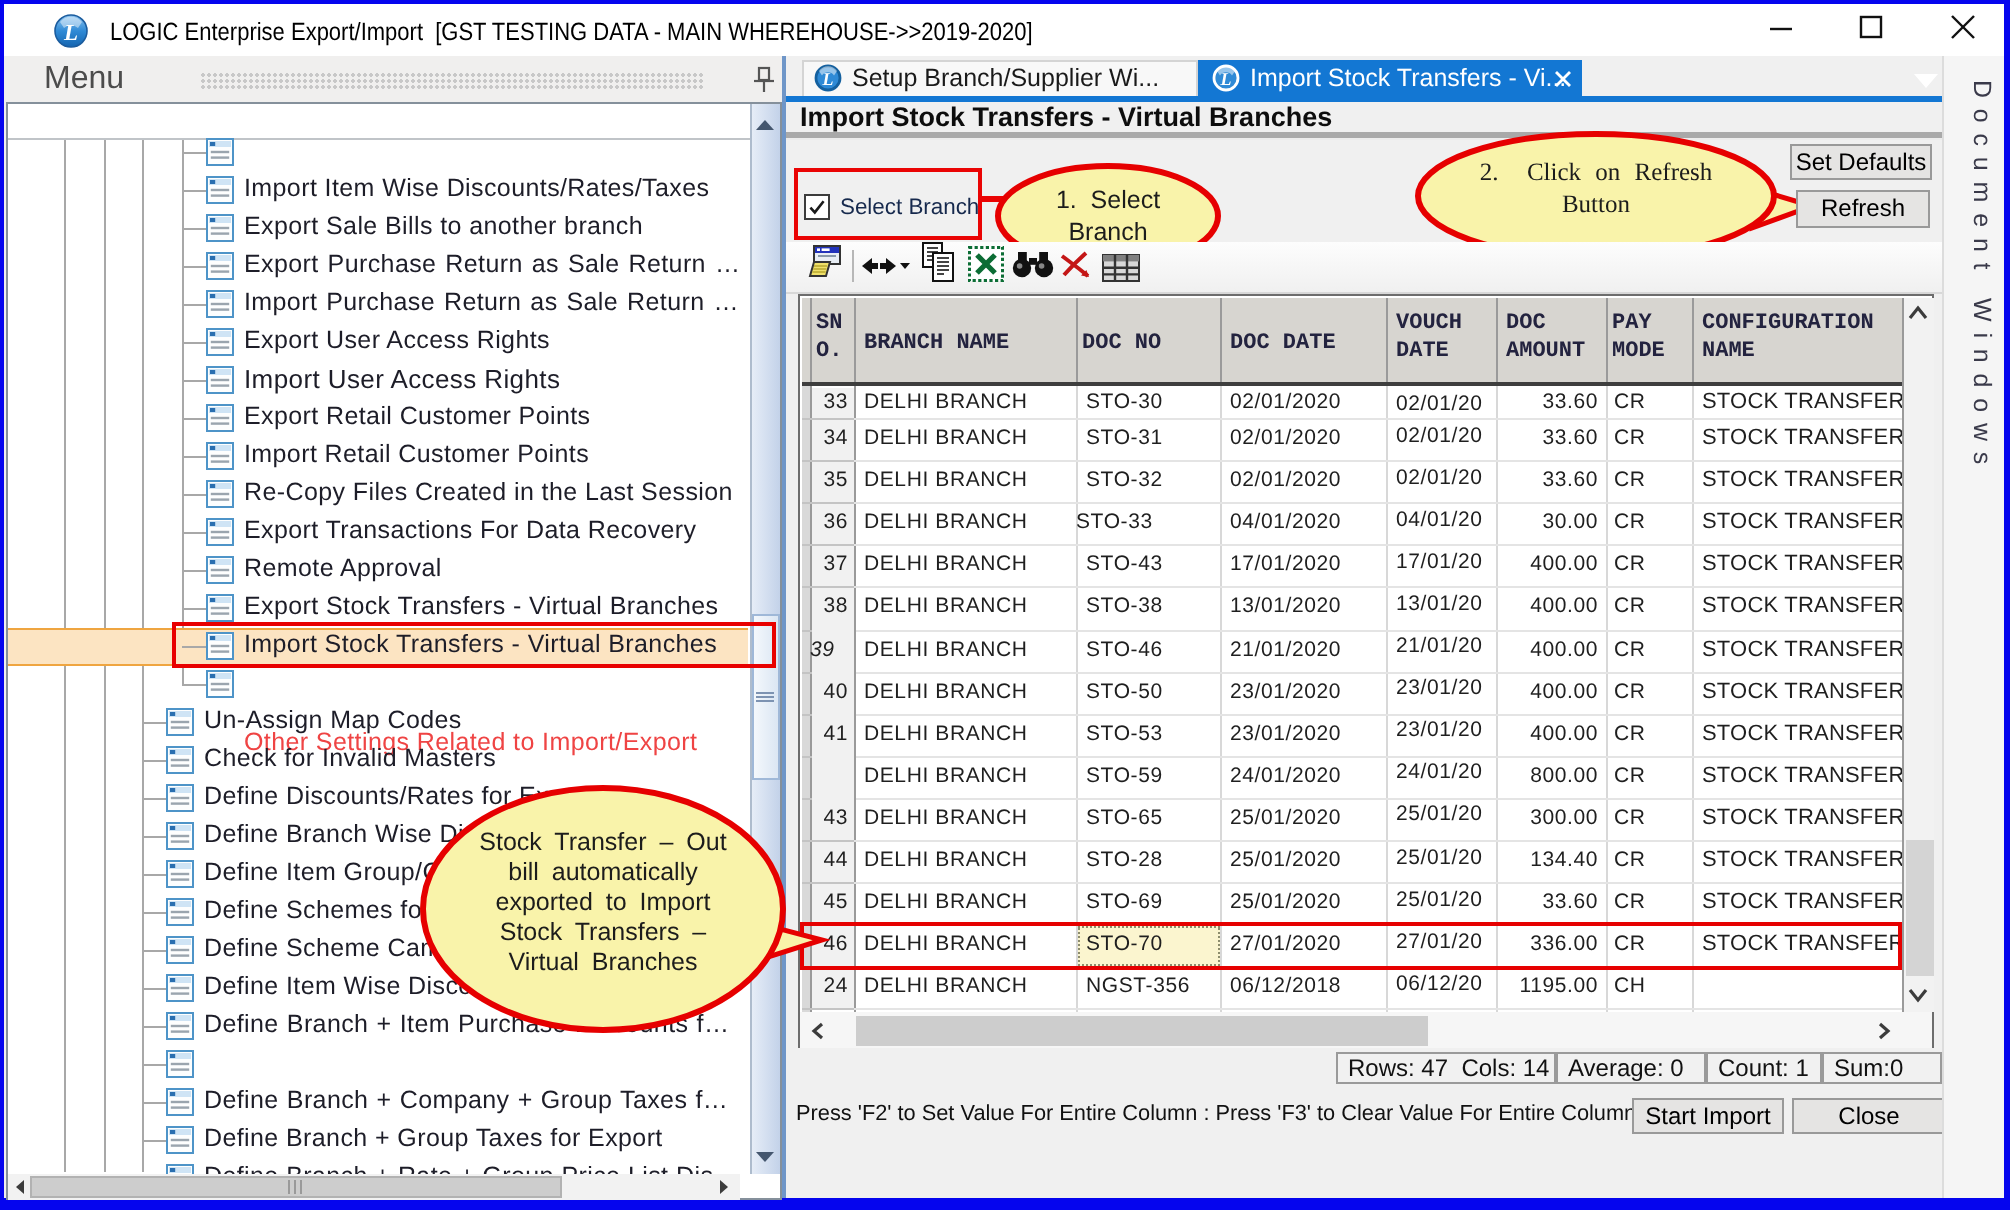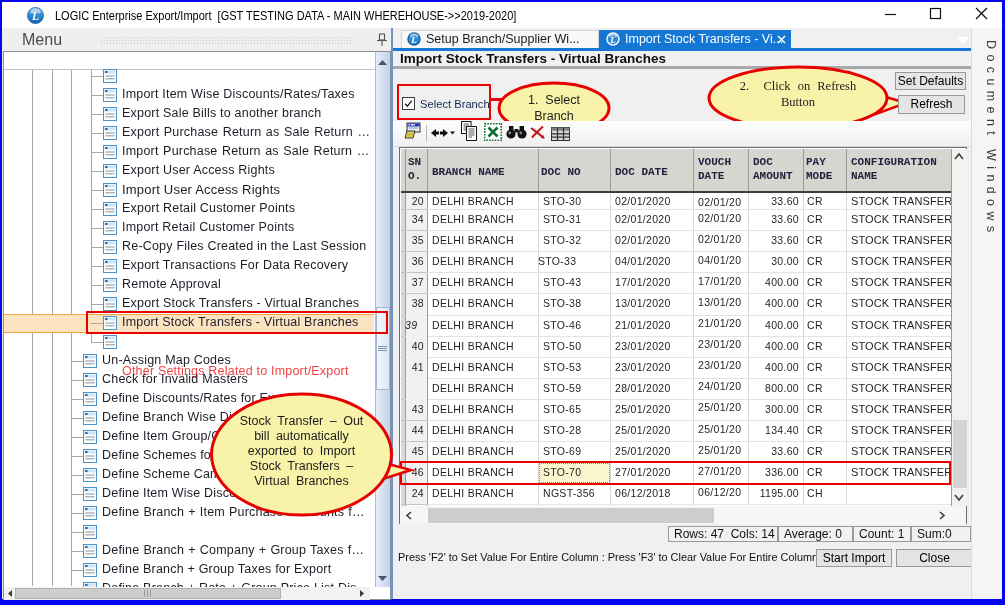--- a/index.html
+++ b/index.html
@@ -445,21 +445,21 @@
 <div class="a" style="left:537.5px;top:193px;width:1px;height:313px;background:#d8d8d8"></div>
 <div class="a" style="left:610px;top:193px;width:1px;height:313px;background:#d8d8d8"></div>
 <div class="a" style="left:693px;top:193px;width:1px;height:313px;background:#d8d8d8"></div>
 <div class="a" style="left:748px;top:193px;width:1px;height:313px;background:#d8d8d8"></div>
 <div class="a" style="left:802.5px;top:193px;width:1px;height:313px;background:#d8d8d8"></div>
 <div class="a" style="left:845.5px;top:193px;width:1px;height:313px;background:#d8d8d8"></div>
 <div class="a" style="left:401px;top:193px;width:3.5px;height:313px;background:#d9d9d9"></div>
 <div class="a" style="left:405.5px;top:194.0px;width:21.5px;height:15.5px;background:#f1f1f1;"></div>
 <div class="a" style="left:427px;top:194.0px;width:1px;height:15.5px;background:#9a9a9a;"></div>
 <div class="txt" style="left:405px;top:194.75px;font-size:10.5px;color:#1f1f1f;letter-spacing:0.3px;">
-      <div style="width:19px;text-align:right;">20</div>
+      <div style="width:19px;text-align:right;">33</div>
     </div>
 <div class="txt" style="left:432px;top:194.75px;font-size:10.5px;color:#1f1f1f;letter-spacing:0.3px;">DELHI BRANCH</div>
 <div class="txt" style="left:543px;top:194.75px;font-size:10.5px;color:#1f1f1f;letter-spacing:0.3px;">STO-30</div>
 <div class="txt" style="left:615px;top:194.75px;font-size:10.5px;color:#1f1f1f;letter-spacing:0.3px;">02/01/2020</div>
 <div class="txt" style="left:698px;top:196.0px;font-size:10.5px;color:#1f1f1f;letter-spacing:0.3px;">02/01/20</div>
 <div class="txt" style="left:702px;top:194.75px;font-size:10.5px;color:#1f1f1f;letter-spacing:0.3px;">
       <div style="width:97px;text-align:right;">33.60</div>
     </div>
 <div class="txt" style="left:807px;top:194.75px;font-size:10.5px;color:#1f1f1f;letter-spacing:0.3px;">CR</div>
 <div class="txt" style="left:851px;top:194.75px;font-size:11px;color:#1f1f1f;letter-spacing:0.1px;">STOCK TRANSFER</div>
@@ -593,21 +593,21 @@
 <div class="txt" style="left:851px;top:360.75000000000006px;font-size:11px;color:#1f1f1f;letter-spacing:0.1px;">STOCK TRANSFER</div>
 <div class="a" style="left:427px;top:377.80000000000007px;width:524px;height:1px;background:#e4e4e4;"></div>
 <div class="a" style="left:401px;top:377.80000000000007px;width:26px;height:1px;background:#c4c4c4;"></div>
 <div class="a" style="left:405.5px;top:378.3px;width:21.5px;height:21.100000000000023px;background:#f1f1f1;"></div>
 <div class="a" style="left:427px;top:378.3px;width:1px;height:21.100000000000023px;background:#9a9a9a;"></div>
 <div class="txt" style="left:405px;top:381.85px;font-size:10.5px;color:#1f1f1f;letter-spacing:0.3px;">
       <div style="width:19px;text-align:right;margin-top:36px;">42</div>
     </div>
 <div class="txt" style="left:432px;top:381.85px;font-size:10.5px;color:#1f1f1f;letter-spacing:0.3px;">DELHI BRANCH</div>
 <div class="txt" style="left:543px;top:381.85px;font-size:10.5px;color:#1f1f1f;letter-spacing:0.3px;">STO-59</div>
-<div class="txt" style="left:615px;top:381.85px;font-size:10.5px;color:#1f1f1f;letter-spacing:0.3px;">28/01/2020</div>
+<div class="txt" style="left:615px;top:381.85px;font-size:10.5px;color:#1f1f1f;letter-spacing:0.3px;">24/01/2020</div>
 <div class="txt" style="left:698px;top:380.3px;font-size:10.5px;color:#1f1f1f;letter-spacing:0.3px;">24/01/20</div>
 <div class="txt" style="left:702px;top:381.85px;font-size:10.5px;color:#1f1f1f;letter-spacing:0.3px;">
       <div style="width:97px;text-align:right;">800.00</div>
     </div>
 <div class="txt" style="left:807px;top:381.85px;font-size:10.5px;color:#1f1f1f;letter-spacing:0.3px;">CR</div>
 <div class="txt" style="left:851px;top:381.85px;font-size:11px;color:#1f1f1f;letter-spacing:0.1px;">STOCK TRANSFER</div>
 <div class="a" style="left:427px;top:398.90000000000003px;width:524px;height:1px;background:#e4e4e4;"></div>
 <div class="a" style="left:401px;top:398.90000000000003px;width:26px;height:1px;background:#c4c4c4;"></div>
 <div class="a" style="left:405.5px;top:399.4px;width:21.5px;height:21.100000000000023px;background:#f1f1f1;"></div>
 <div class="a" style="left:427px;top:399.4px;width:1px;height:21.100000000000023px;background:#9a9a9a;"></div>

